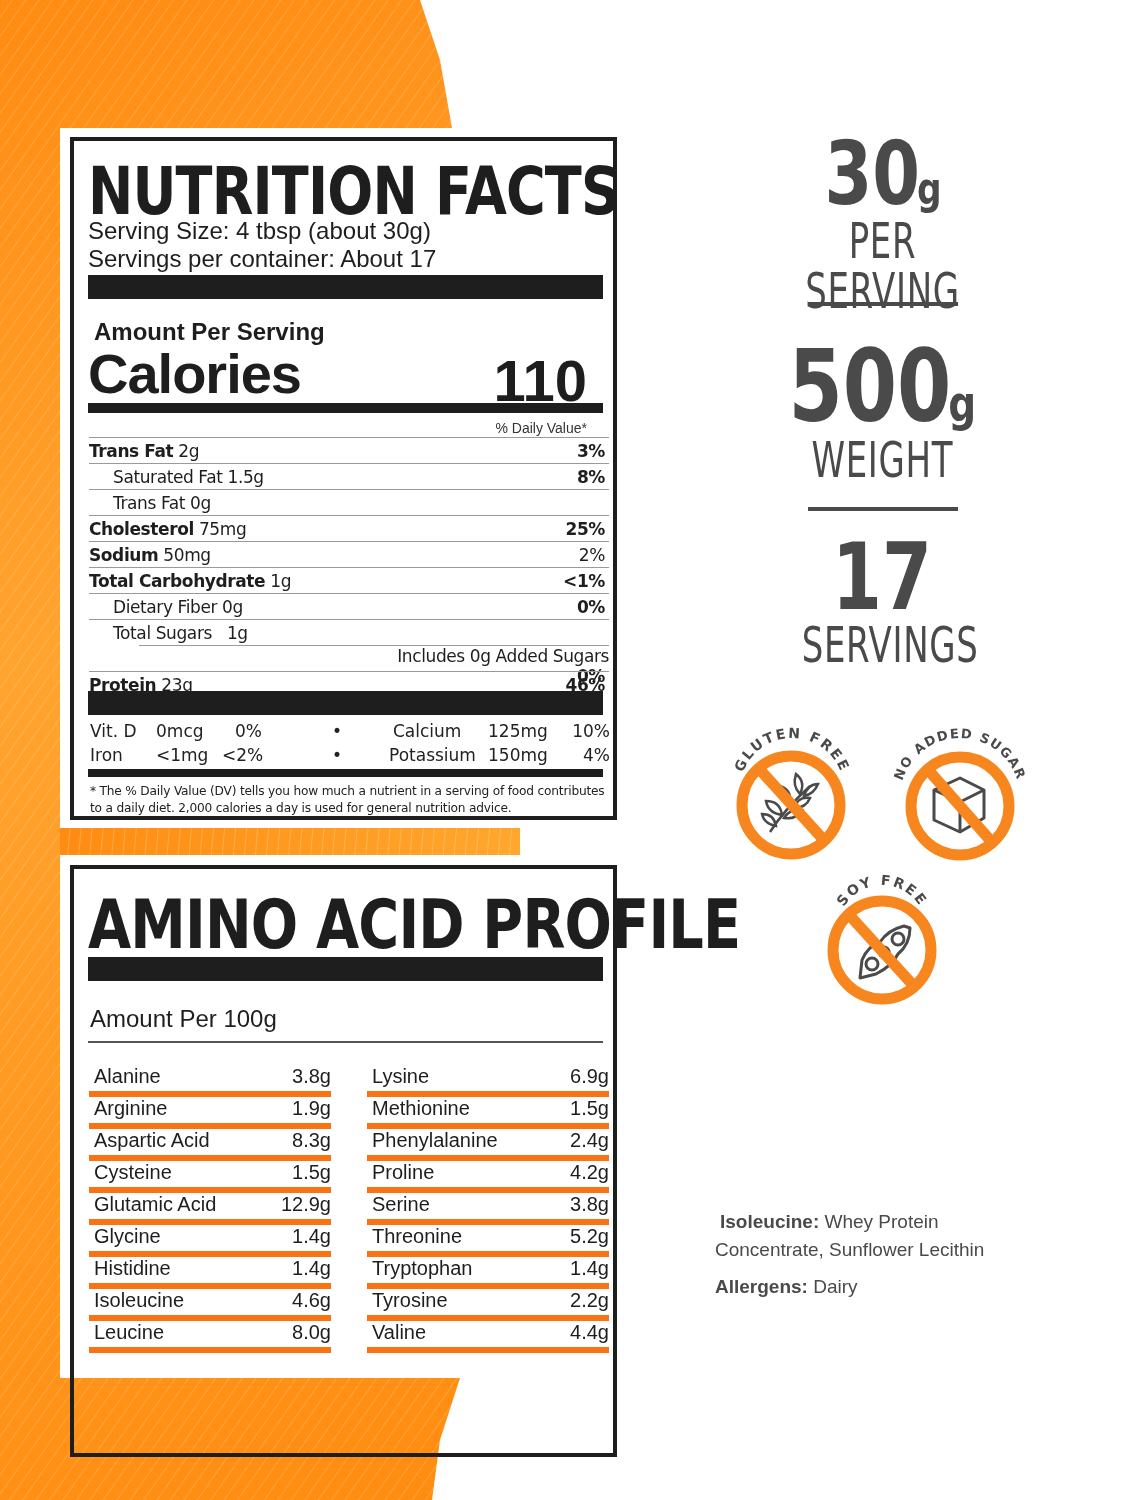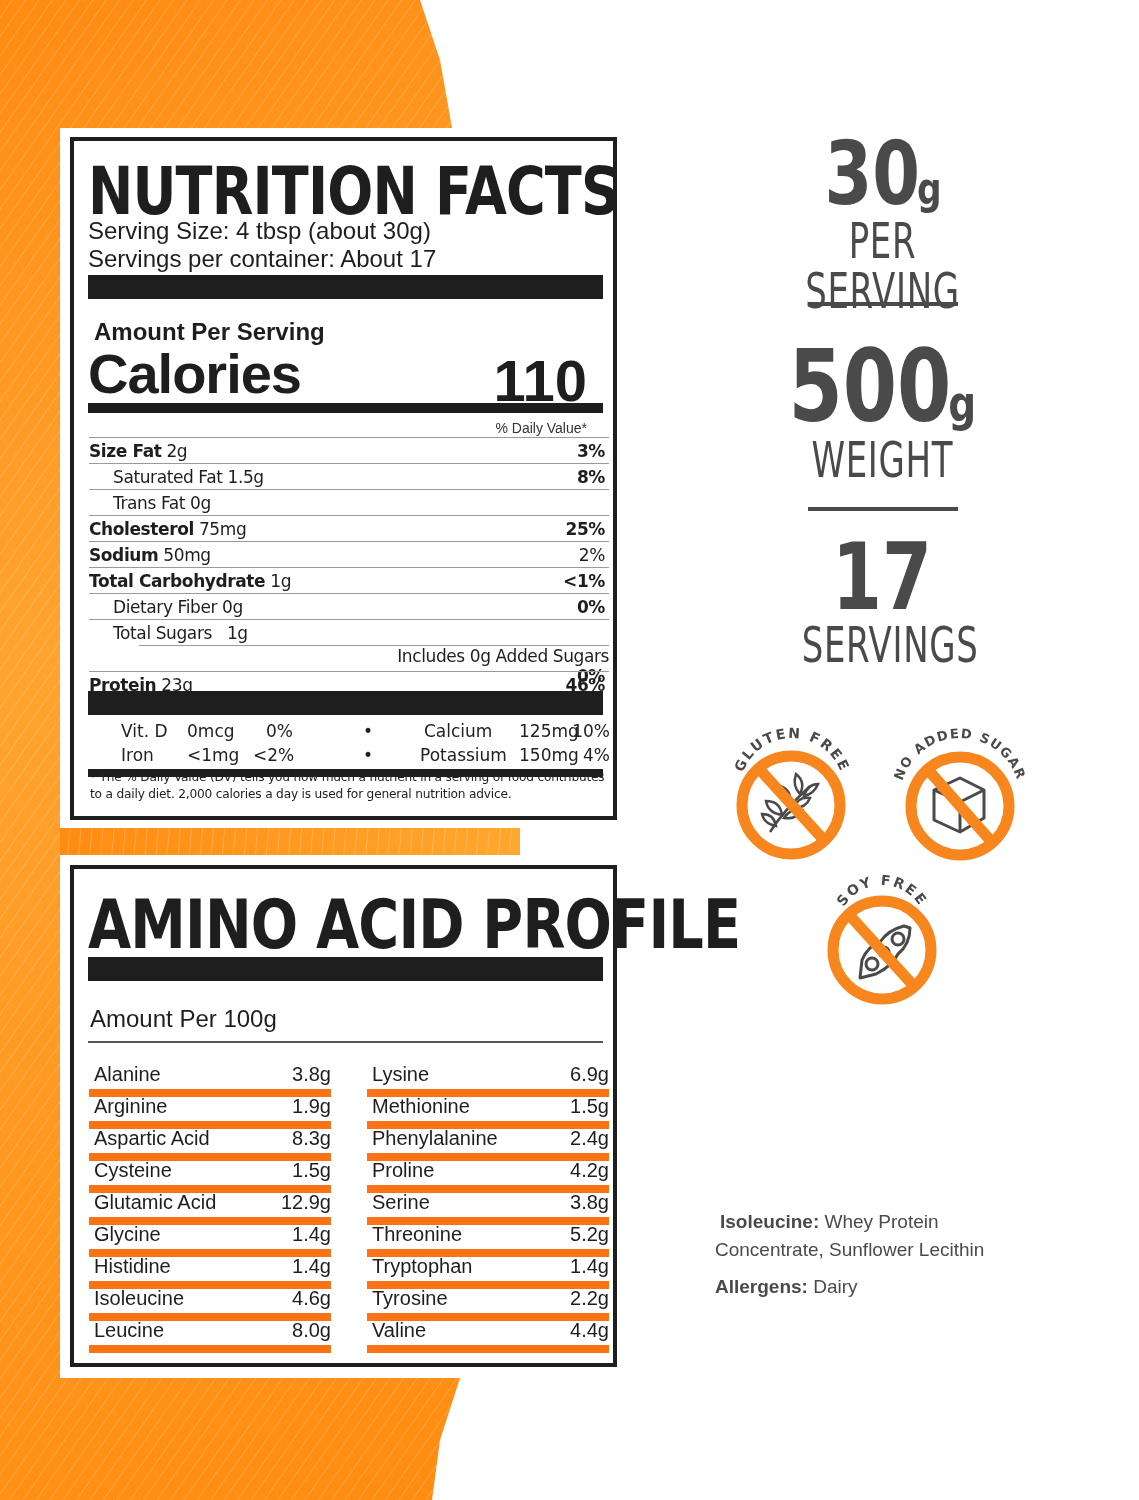--- a/index.html
+++ b/index.html
@@ -17,21 +17,21 @@
     position: absolute; left: 60px; top: 828px; width: 460px; height: 27px;
     background:
       repeating-linear-gradient(95deg, rgba(255,255,255,0) 0px, rgba(255,255,255,0) 9px, rgba(255,255,255,0.22) 10px, rgba(255,255,255,0) 11px),
       linear-gradient(90deg, #ff8c12, #ffa72e);
   }
   .panel { position: absolute; background: #fff; }
   .panel-nf { left: 61px; top: 128px; width: 564px; height: 700px; }
   .panel-aa { left: 61px; top: 856px; width: 564px; height: 520px; }
   .frame { position: absolute; border: 4px solid #1e1e1e; }
   .panel-nf .frame { left: 9px; top: 9px; width: 547px; height: 683px; }
-  .panel-aa .frame { left: 9px; top: 9px; width: 547px; height: 502px; }
+  .panel-aa .frame { left: 9px; top: 9px; width: 547px; height: 592px; }
 
   .heading {
     font-family: "DejaVu Sans", sans-serif; font-weight: 900; font-size: 62px; letter-spacing: -1px;
     transform: scaleX(0.82); transform-origin: left center; white-space: nowrap; color: #1e1e1e;
     position: absolute; line-height: 1;
   }
   .panel-nf .heading { left: 14px; top: 18px; font-size: 66px; }
   .panel-aa .heading { left: 14px; top: 22px; font-size: 68px; }
 
   .serving { position: absolute; left: 14px; font-size: 24px; color: #1e1e1e; line-height: 1; }
@@ -47,30 +47,30 @@
   .nut-row .name { white-space: nowrap; }
   .nut-row .name b { font-weight: bold; }
   .nut-row .pct { font-weight: bold; padding-right: 4px; }
   .nut-row.indent1 .name { padding-left: 24px; }
   .nut-row.indent2 .name { padding-left: 50px; }
   .nut-row.short-border { border-top-color: transparent; flex-direction: column; }
   .nut-row.short-border::before { content: ""; position: absolute; left: 50px; right: 0; top: -1.5px; border-top: 1.5px solid #9a9a9a; }
 
   .mineral-grid { position: absolute; left: 16px; top: 580px; width: 520px; font-family: "DejaVu Sans", sans-serif; font-size: 17px; color: #222; }
   .mineral-row { position: relative; height: 24px; }
-  .mineral-row span { position: absolute; white-space: nowrap; margin-left: 31px; }
-
-  .footnote { position: absolute; left: 16px; top: 628px; width: 520px; font-family: "DejaVu Sans", sans-serif; font-size: 12.2px; line-height: 17px; color: #222; letter-spacing: -0.2px; }
+  .mineral-row span { position: absolute; white-space: nowrap; }
+
+  .footnote { position: absolute; left: 16px; top: 642px; width: 520px; font-family: "DejaVu Sans", sans-serif; font-size: 12.2px; line-height: 17px; color: #222; letter-spacing: -0.2px; }
 
   .aa-sub { position: absolute; left: 16px; top: 136px; font-size: 24px; }
   .aa-rule { position: absolute; left: 14px; top: 172px; width: 515px; border-top: 2px solid #555; }
   .aa-col { position: absolute; top: 196px; width: 242px; }
   .aa-col.left { left: 15px; }
   .aa-col.right { left: 293px; }
-  .aa-row { height: 32px; display: flex; justify-content: space-between; align-items: flex-end; font-size: 20px; padding: 0 0 3px 5px; border-bottom: 8px solid #f97316; }
+  .aa-row { height: 32px; display: flex; justify-content: space-between; align-items: flex-end; font-size: 20px; padding: 0 0 3px 5px; border-bottom: 6px solid #f97316; }
 
   .stat { position: absolute; left: 760px; width: 245px; text-align: center; color: #4a4a4a; }
   .stat .big { font-family: "DejaVu Sans", sans-serif; font-weight: bold; display: inline-block; transform: scaleX(0.78); transform-origin: center; line-height: 1; }
   .stat .big sub { font-size: 0.5em; vertical-align: baseline; margin-left: -4px; }
   .stat .small { font-family: "DejaVu Sans", sans-serif; font-size: 50px; display: inline-block; transform: scaleX(0.68); line-height: 1; letter-spacing: 1px; }
   .divider { position: absolute; left: 808px; width: 150px; height: 4px; background: #4a4a4a; }
 
   .badge { position: absolute; width: 140px; height: 150px; }
   .badge svg { width: 100%; height: 100%; }
 
@@ -91,21 +91,21 @@
     <div class="serving" style="top:106px">Servings per container: About 17</div>
     <div class="thick-bar" style="top:134px;height:24px"></div>
     <div class="amount-label">Amount Per Serving</div>
     <div class="calories-label">Calories</div>
     <div class="calories-value">110</div>
     <div class="thick-bar" style="top:262px;height:10px"></div>
     <div class="dv-header">% Daily Value*</div>
 
     <div class="nut-rows">
       <div class="nut-row">
-          <span class="name"><b>Size Fat</b><span> 2g</span></span>
+          <span class="name"><b>Trans Fat</b><span> 2g</span></span>
           <span class="pct">3%</span>
         </div>
       <div class="nut-row indent1">
           <span class="name">Saturated Fat  1.5g</span>
           <span class="pct">8%</span>
         </div>
       <div class="nut-row indent1">
           <span class="name">Trans Fat 0g</span>
           <span class="pct"></span>
         </div>

